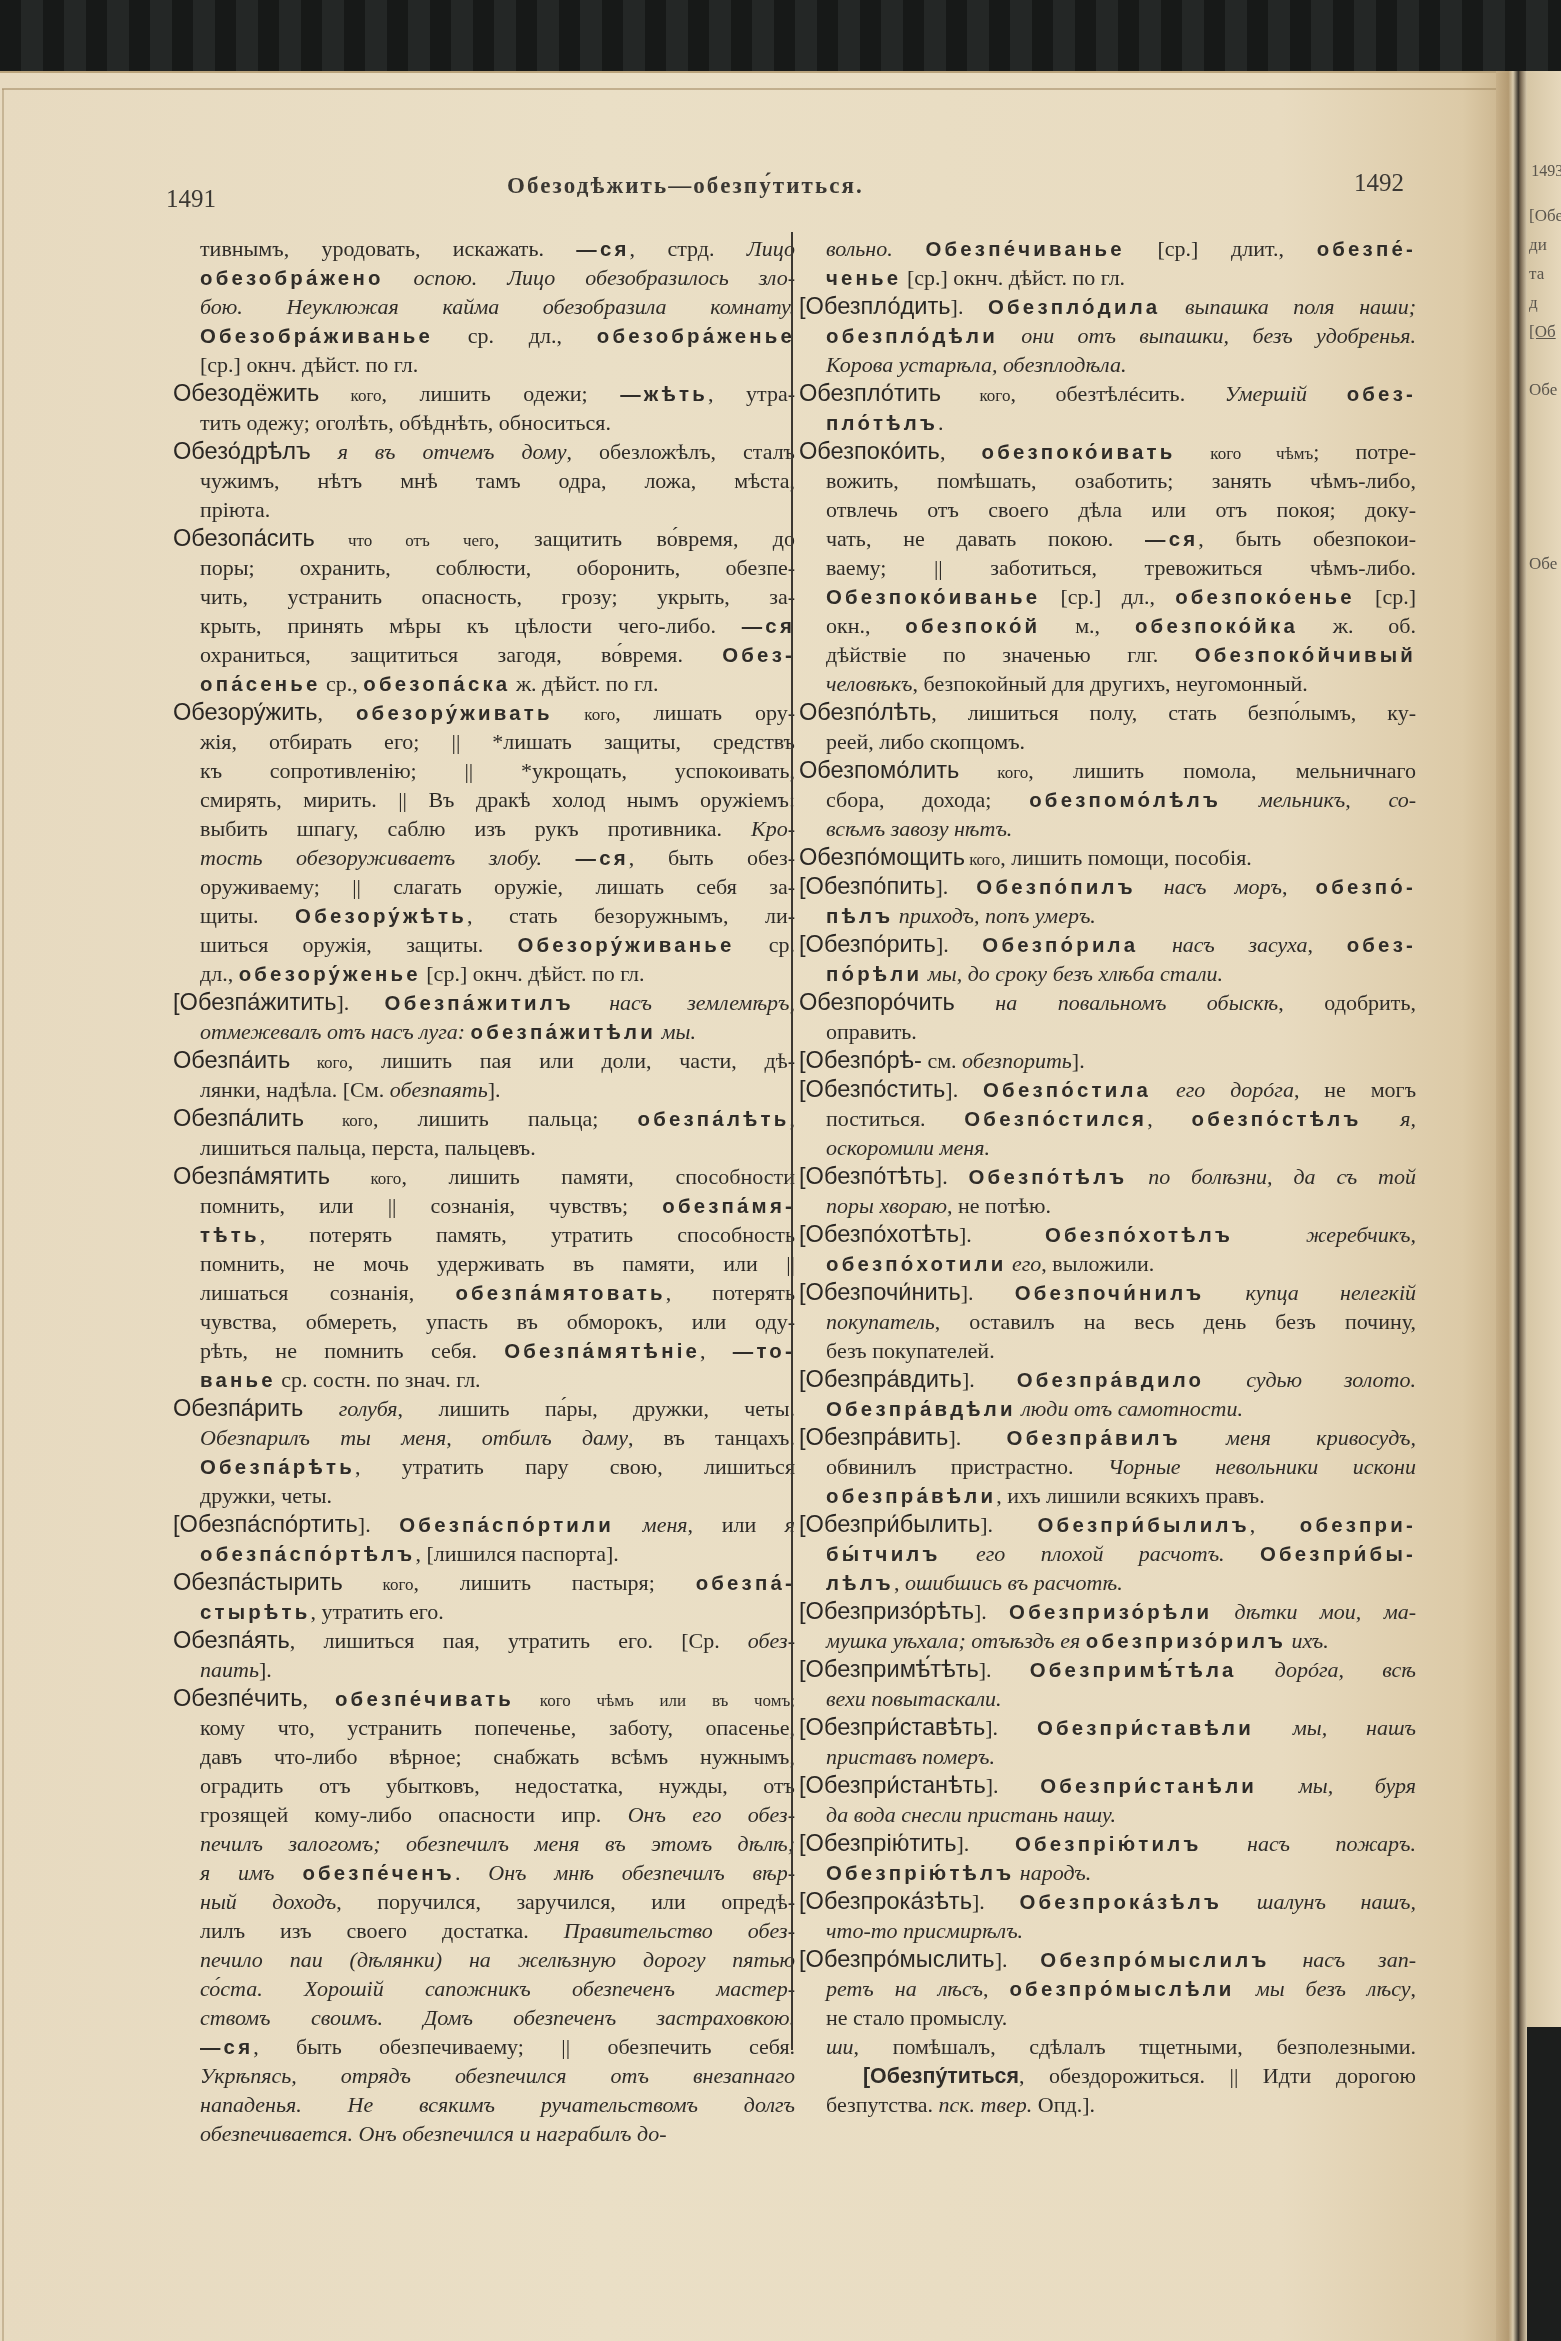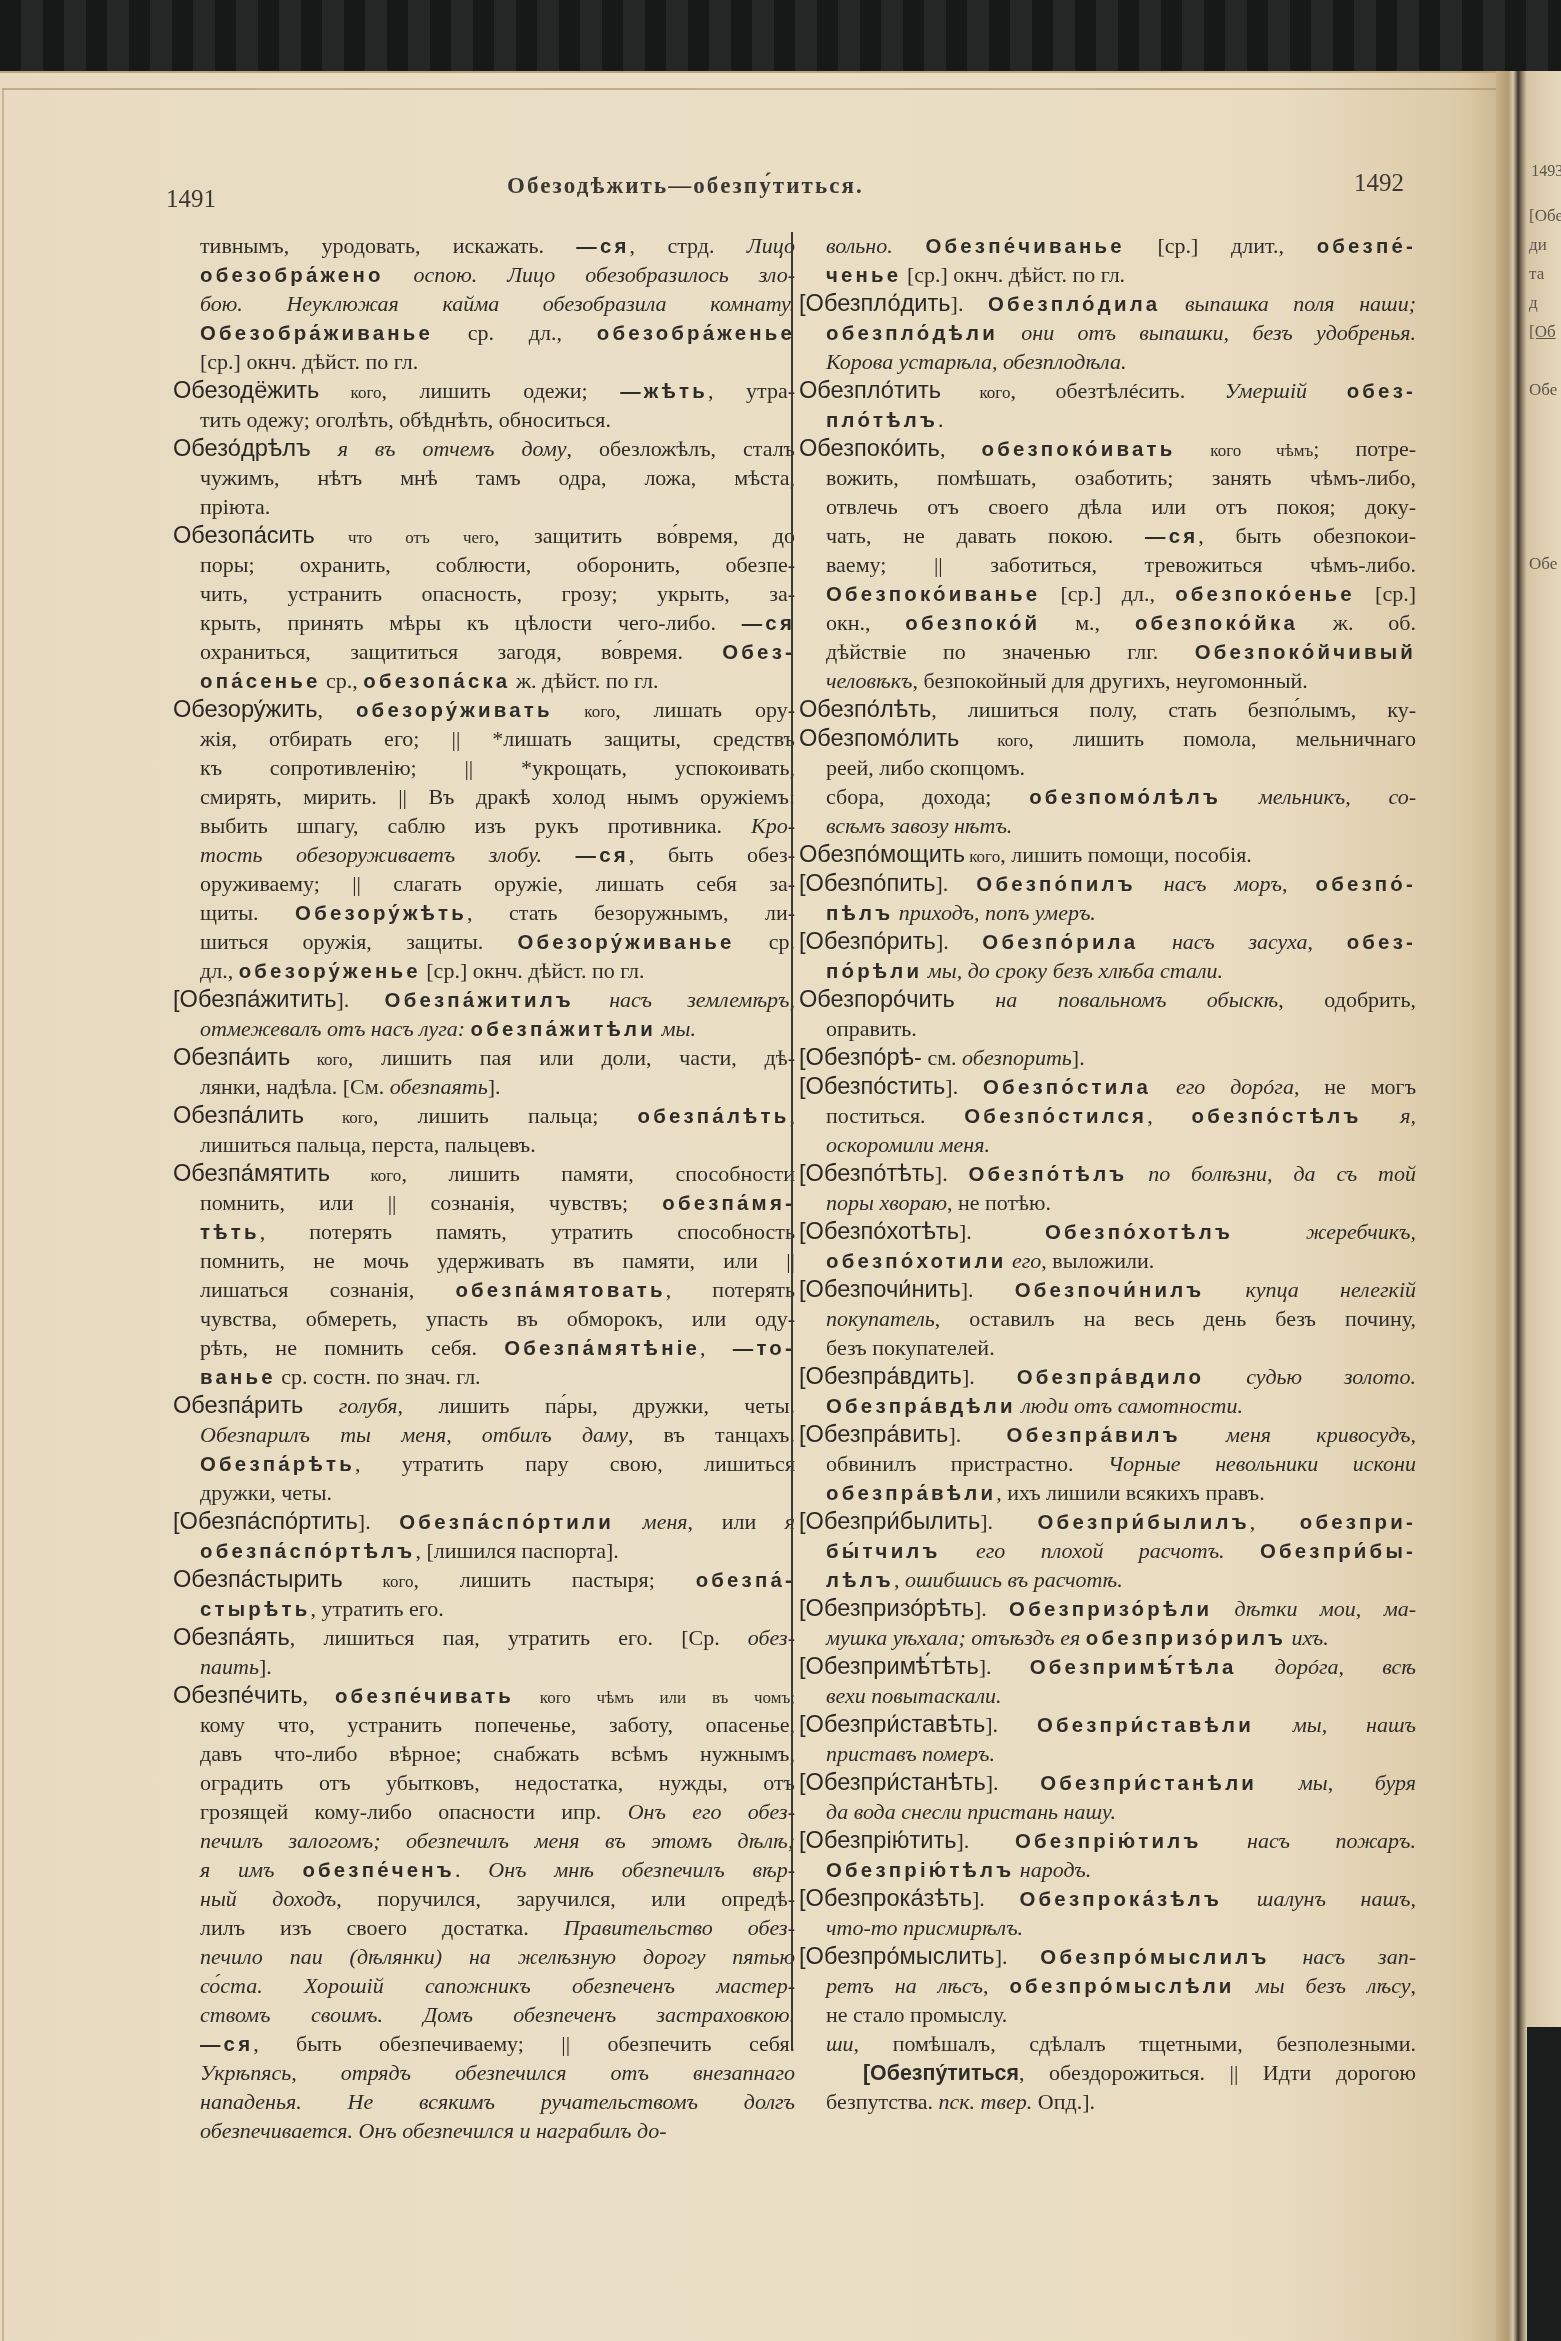--- a/index.html
+++ b/index.html
@@ -27,21 +27,21 @@
     overflow: hidden; color: #5a554d; font-size: 17px;
   }
   .next-page .np-num { position: absolute; left: 4.3px; top: 91px; font-size: 16px; }
   .next-page .np-frag { position: absolute; left: 2.1px; white-space: nowrap; }
 
   .header { position: absolute; top: 171px; height: 32px; color: #3b3833; }
   .pnum-left  { left: 166px; top: 185px; font-size: 25px; }
   .pnum-right { left: 1354px; top: 169px; font-size: 25px; }
   .running-head { left: 507px; top: 173px; font-size: 23px; letter-spacing: 2.1px; font-weight: bold; }
 
-  .col { position: absolute; top: 231px; color: #2f2c28; font-size: 22px; line-height: 29px; }
+  .col { position: absolute; top: 231px; color: #2f2c28; font-size: 22px; line-height: 35px; }
   .col-left  { left: 173px; width: 622px; }
   .col-right { left: 799px; width: 617px; }
   .col-rule { position: absolute; left: 791px; top: 232px; width: 2.1px; height: 1818px; background: #3b3731; }
 
   .line { white-space: nowrap; height: 29px; overflow: visible; text-align: justify; text-align-last: justify; }
   .line.last { text-align-last: left; }
   .line.ind { padding-left: 27px; }
   .b  { font-family: "Liberation Sans", "DejaVu Sans", sans-serif; font-weight: bold; font-size: 21.4px; margin-left: 37px; }
   .hw { font-family: "Liberation Sans", "DejaVu Sans", sans-serif; font-size: 23.6px; color: #2a2724; }
   .sp { font-family: "Liberation Sans", "DejaVu Sans", sans-serif; font-weight: bold; letter-spacing: 3.2px; font-size: 20.4px; }
@@ -152,22 +152,22 @@
     <div class="line"><span class="hw">Обезпоко́ить</span><span>, </span><span class="sp">обезпоко́ивать</span><span class="sm"> кого чѣмъ</span><span>; потре-</span></div>
     <div class="line ind"><span>вожить, помѣшать, озаботить; занять чѣмъ-либо,</span></div>
     <div class="line ind"><span>отвлечь отъ своего дѣла или отъ покоя; доку-</span></div>
     <div class="line ind"><span>чать, не давать покою. </span><span class="sp">—ся</span><span>, быть обезпокои-</span></div>
     <div class="line ind"><span>ваему; || заботиться, тревожиться чѣмъ-либо.</span></div>
     <div class="line ind"><span class="sp">Обезпоко́иванье</span><span> [ср.] дл., </span><span class="sp">обезпоко́енье</span><span> [ср.]</span></div>
     <div class="line ind"><span>окн., </span><span class="sp">обезпоко́й</span><span> м., </span><span class="sp">обезпоко́йка</span><span> ж. об.</span></div>
     <div class="line ind"><span>дѣйствiе по значенью глг. </span><span class="sp">Обезпоко́йчивый</span></div>
     <div class="line ind last"><span class="i">человѣкъ</span><span>, безпокойный для другихъ, неугомонный.</span></div>
     <div class="line"><span class="hw">Обезпо́лѣть</span><span>, лишиться полу, стать безпо́лымъ, ку-</span></div>
+    <div class="line ind last"><span>реей, либо скопцомъ.</span></div>
     <div class="line"><span class="hw">Обезпомо́лить</span><span class="sm"> кого</span><span>, лишить помола, мельничнаго</span></div>
-    <div class="line ind last"><span>реей, либо скопцомъ.</span></div>
     <div class="line ind"><span>сбора, дохода; </span><span class="sp">обезпомо́лѣлъ</span><span class="i"> мельникъ, со-</span></div>
     <div class="line ind last"><span class="i">всѣмъ завозу нѣтъ.</span></div>
     <div class="line last"><span class="hw">Обезпо́мощить</span><span class="sm"> кого</span><span>, лишить помощи, пособiя.</span></div>
     <div class="line"><span class="hw">[Обезпо́пить</span><span>]. </span><span class="sp">Обезпо́пилъ</span><span class="i"> насъ моръ</span><span>, </span><span class="sp">обезпо́-</span></div>
     <div class="line ind last"><span class="sp">пѣлъ</span><span class="i"> приходъ, попъ умеръ.</span></div>
     <div class="line"><span class="hw">[Обезпо́рить</span><span>]. </span><span class="sp">Обезпо́рила</span><span class="i"> насъ засуха</span><span>, </span><span class="sp">обез-</span></div>
     <div class="line ind last"><span class="sp">по́рѣли</span><span class="i"> мы, до сроку безъ хлѣба стали.</span></div>
     <div class="line"><span class="hw">Обезпоро́чить</span><span class="i"> на повальномъ обыскѣ</span><span>, одобрить,</span></div>
     <div class="line ind last"><span>оправить.</span></div>
     <div class="line last"><span class="hw">[Обезпо́рѣ-</span><span> см. </span><span class="i">обезпорить</span><span>].</span></div>

